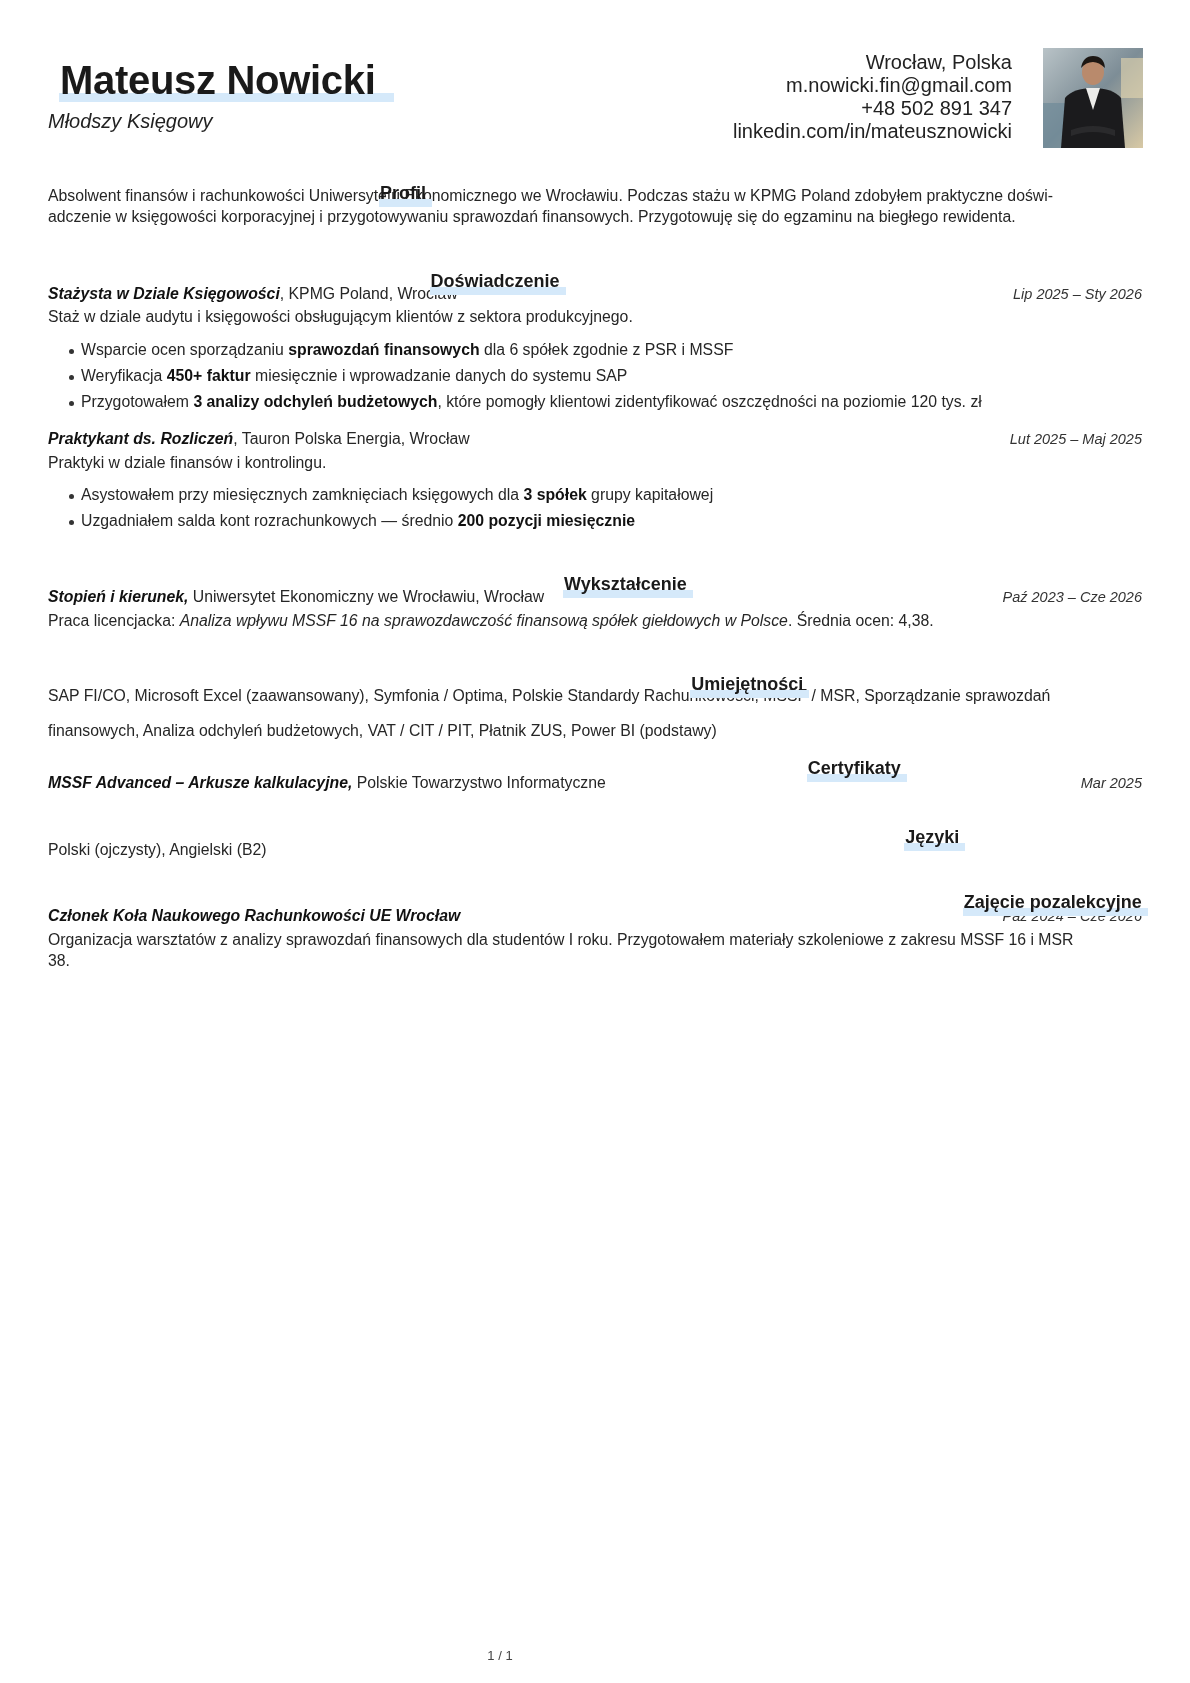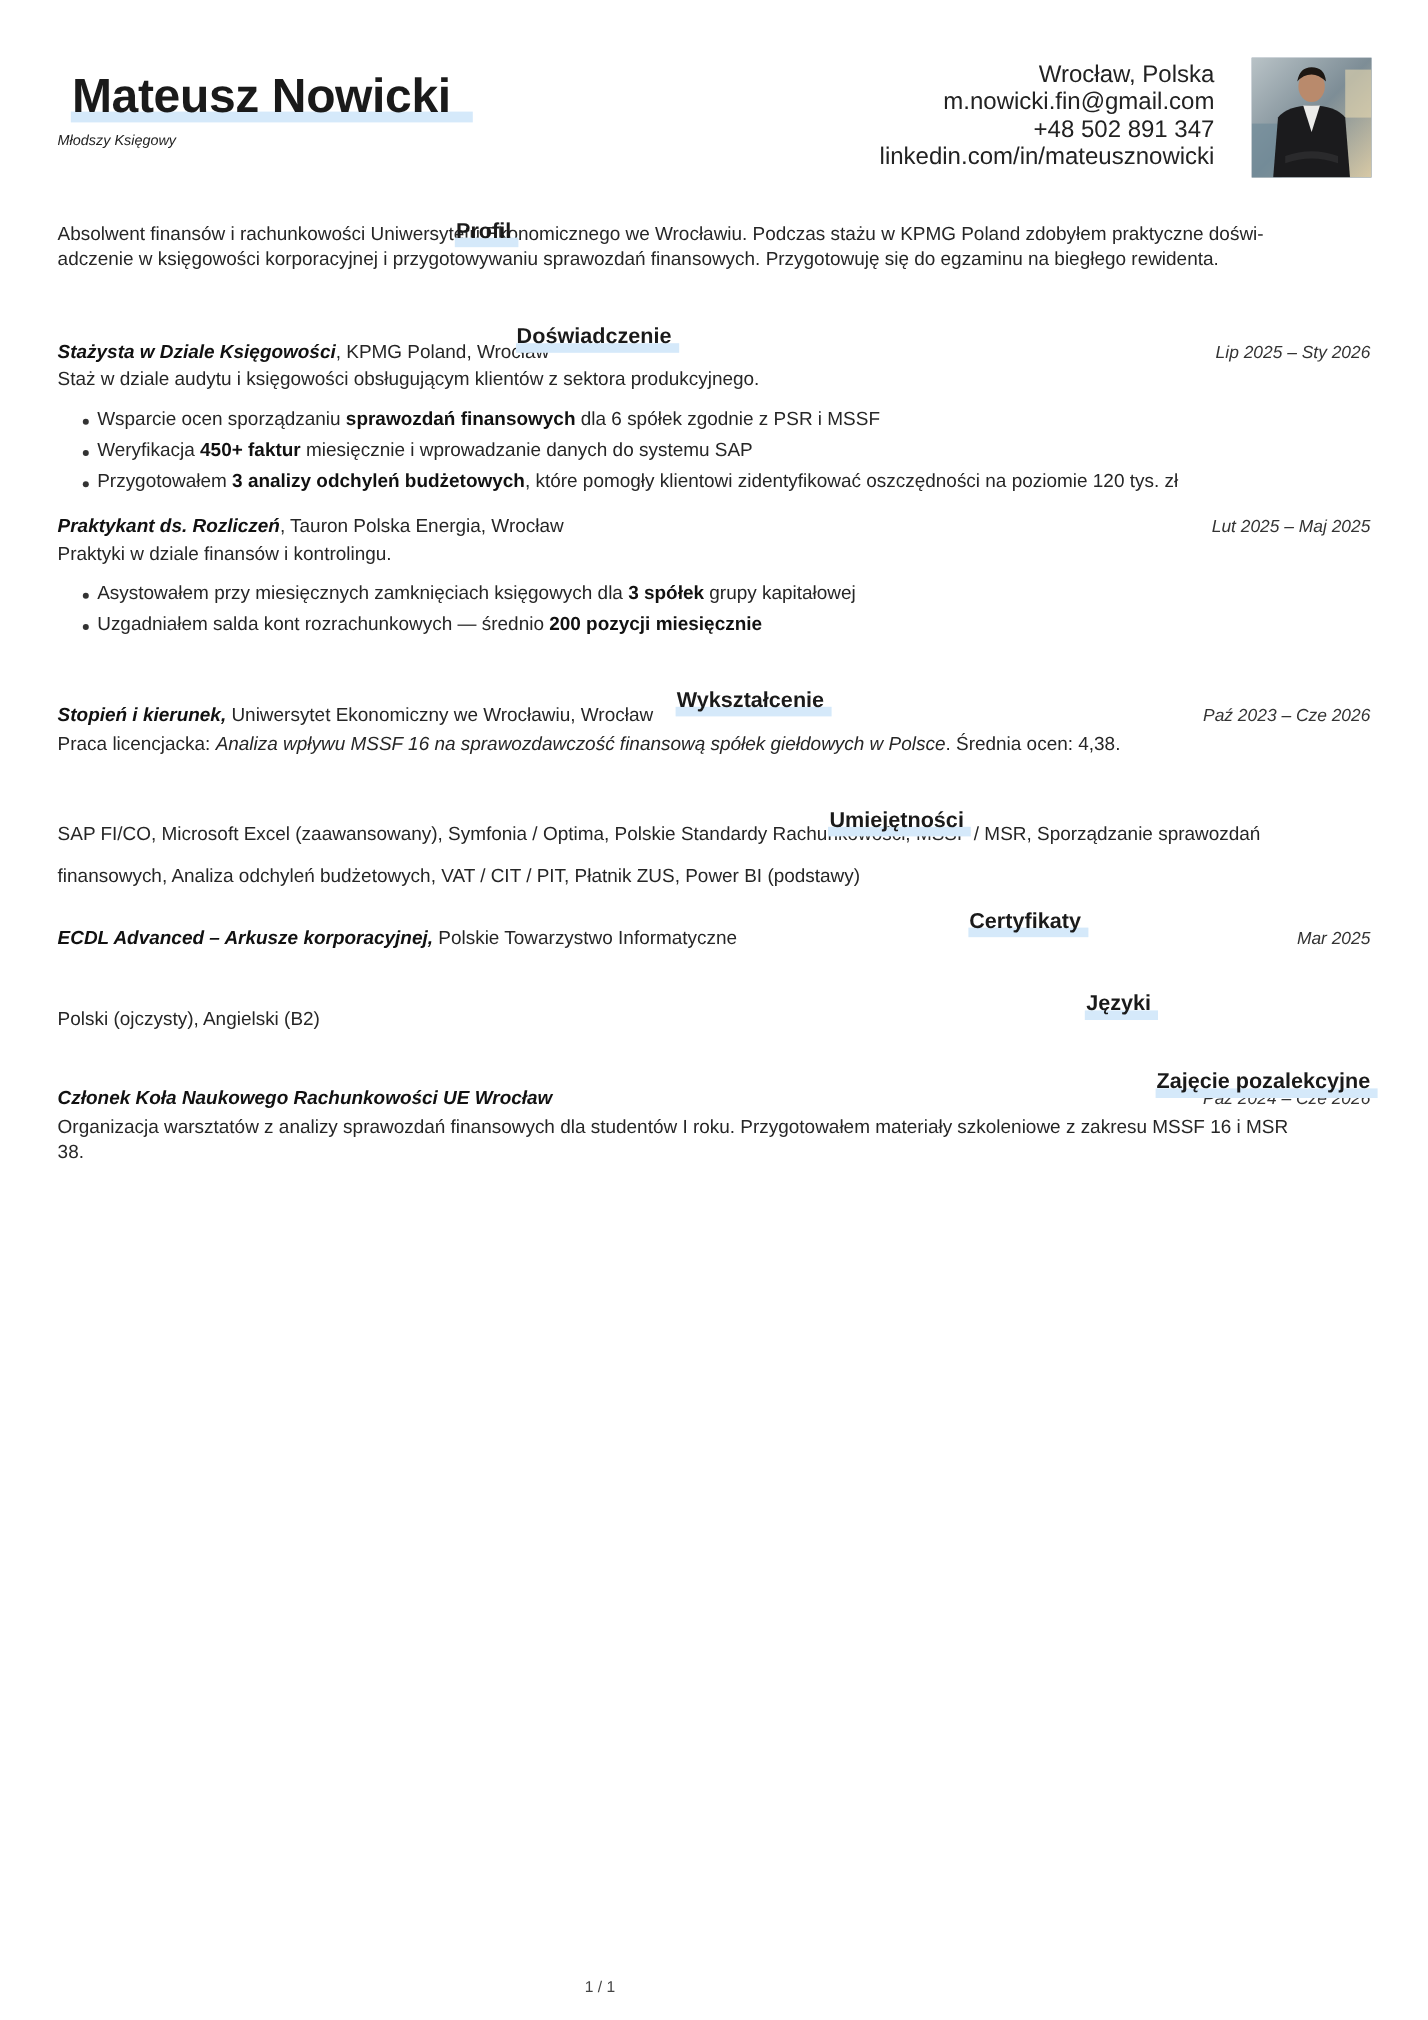--- a/index.html
+++ b/index.html
@@ -4,21 +4,21 @@
 <style>
   html, body { margin:0; padding:0; background:#ffffff; }
   body { width:1190px; height:1683px; position:relative; overflow:hidden;
          font-family:"Liberation Sans", "DejaVu Sans", sans-serif; color:#1f1f1f; }
   .abs { position:absolute; white-space:nowrap; }
   .hl { position:relative; display:inline-block; z-index:1; }
   .hl::after { content:""; position:absolute; left:-1px; right:-6px; bottom:-3px; height:8px;
                background:#d5e9fa; z-index:-1; }
   .name { left:48px; top:58px; font-size:40px; font-weight:bold; color:#1a1a1a; letter-spacing:-0.3px;margin-left:12px; }
   .name.hl::after { bottom:1px; height:9px; right:-18px; }
-  .subtitle { left:48px; top:110px; font-size:12px; font-style:italic; color:#222; }
+  .subtitle { left:48px; top:110px; font-size:20px; font-style:italic; color:#222; }
   .contact { right:178px; font-size:20px; color:#222; text-align:right; }
   .photo { left:1043px; top:48px; width:100px; height:100px; overflow:hidden; background:#8a9aa6; }
   .sect { left:48px; font-size:18px; font-weight:bold; color:#1a1a1a;text-align:right; }
   .body { left:48px; font-size:15.8px; color:#262626; }
   .date { right:48px; font-size:14.5px; font-style:italic; color:#333; }
   .bul { left:81px; font-size:15.8px; color:#262626; }
   .dot { position:absolute; left:-12px; top:8px; width:5px; height:5px; border-radius:50%; background:#333; }
   b { font-weight:bold; color:#111; }
   .bi { font-weight:bold; font-style:italic; color:#111; }
   i { font-style:italic;text-align:center; }
@@ -111,21 +111,21 @@
 </div>
 
 
 <div class="abs sect hl" style="top:654px;">Umiejętności</div>
 <div class="abs body" style="top:687px;">SAP FI/CO, Microsoft Excel (zaawansowany), Symfonia / Optima, Polskie Standardy Rachunkowości, MSSF / MSR, Sporządzanie sprawozdań</div>
 <div class="abs body" style="top:722px;text-align:right;">finansowych, Analiza odchyleń budżetowych, VAT / CIT / PIT, Płatnik ZUS, Power BI (podstawy)</div>
 
 
 <div class="abs sect hl" style="top:738px;">Certyfikaty</div>
 <div class="abs body" style="top:774px;">
-  <span class="bi">ECDL Advanced – Arkusze korporacyjnej,</span><span> Polskie Towarzystwo Informatyczne</span>
+  <span class="bi">MSSF Advanced – Arkusze kalkulacyjne,</span><span> Polskie Towarzystwo Informatyczne</span>
 </div>
 <div class="abs date" style="top:775px;">Mar 2025</div>
 
 
 <div class="abs sect hl" style="top:807px;">Języki</div>
 <div class="abs body" style="top:841px;">Polski (ojczysty), Angielski (B2)</div>
 
 
 <div class="abs sect hl" style="top:872px;">Zajęcie pozalekcyjne</div>
 <div class="abs body bi" style="top:907px;">Członek Koła Naukowego Rachunkowości UE Wrocław</div>

